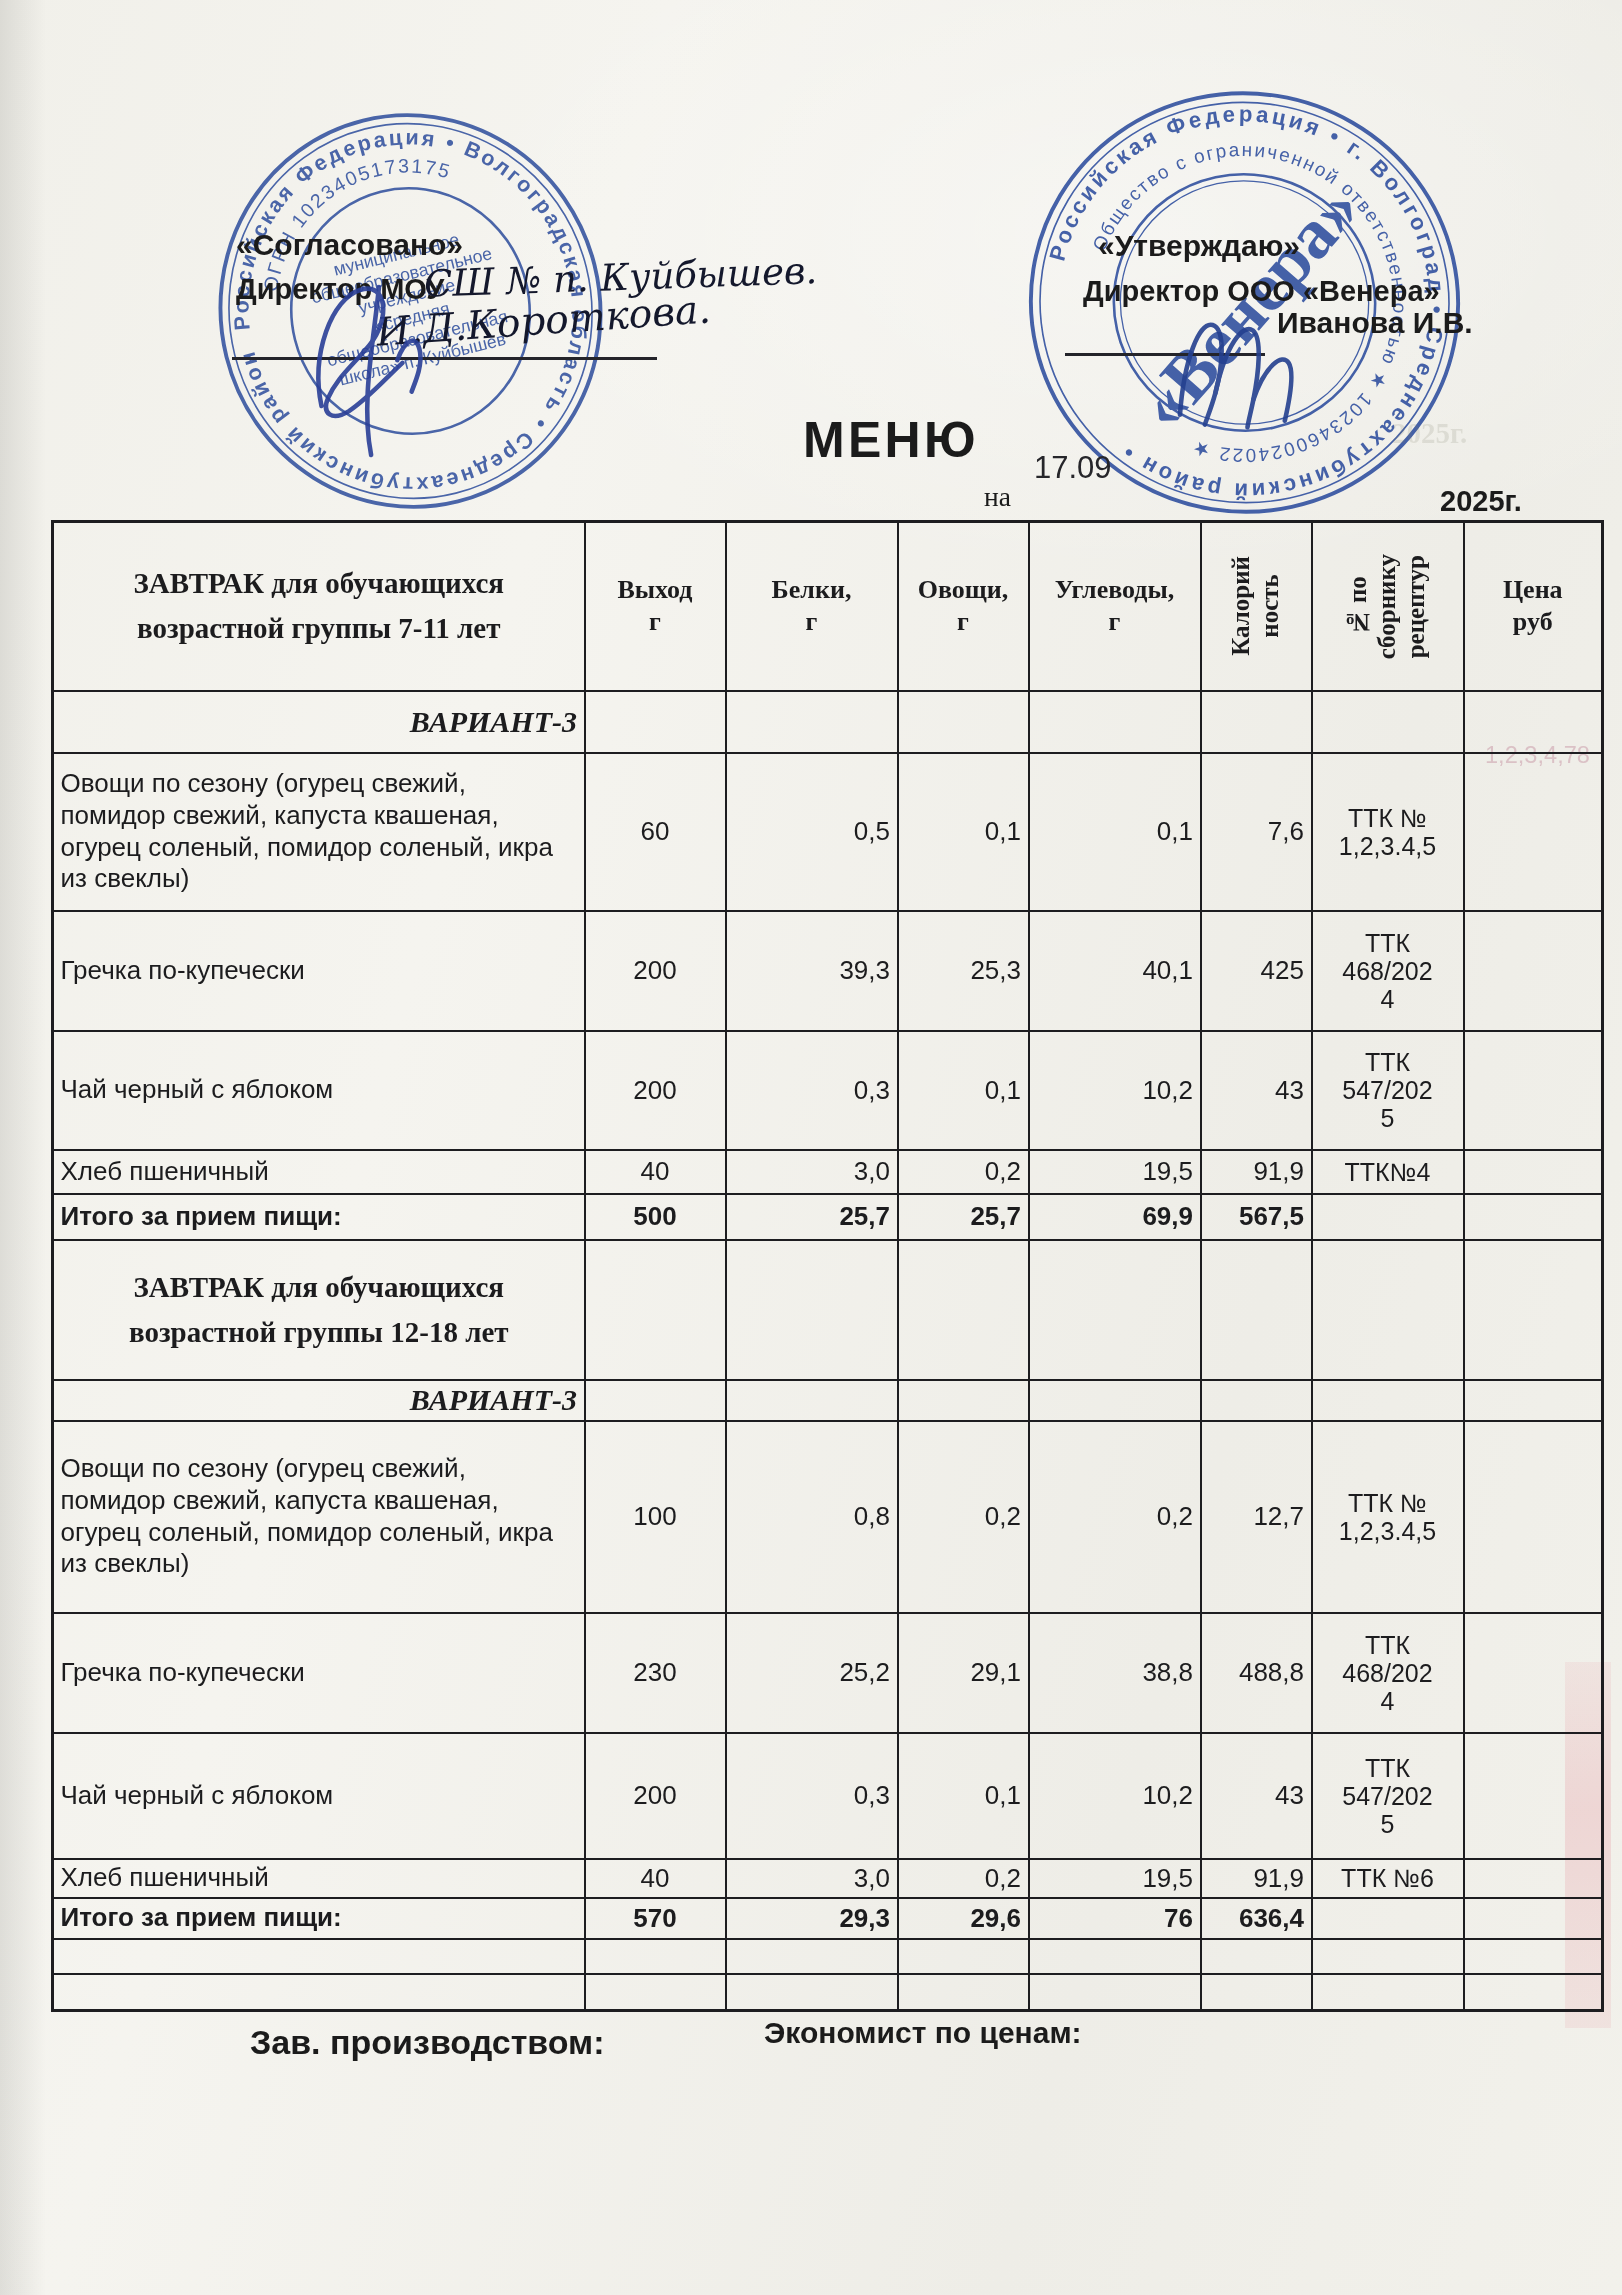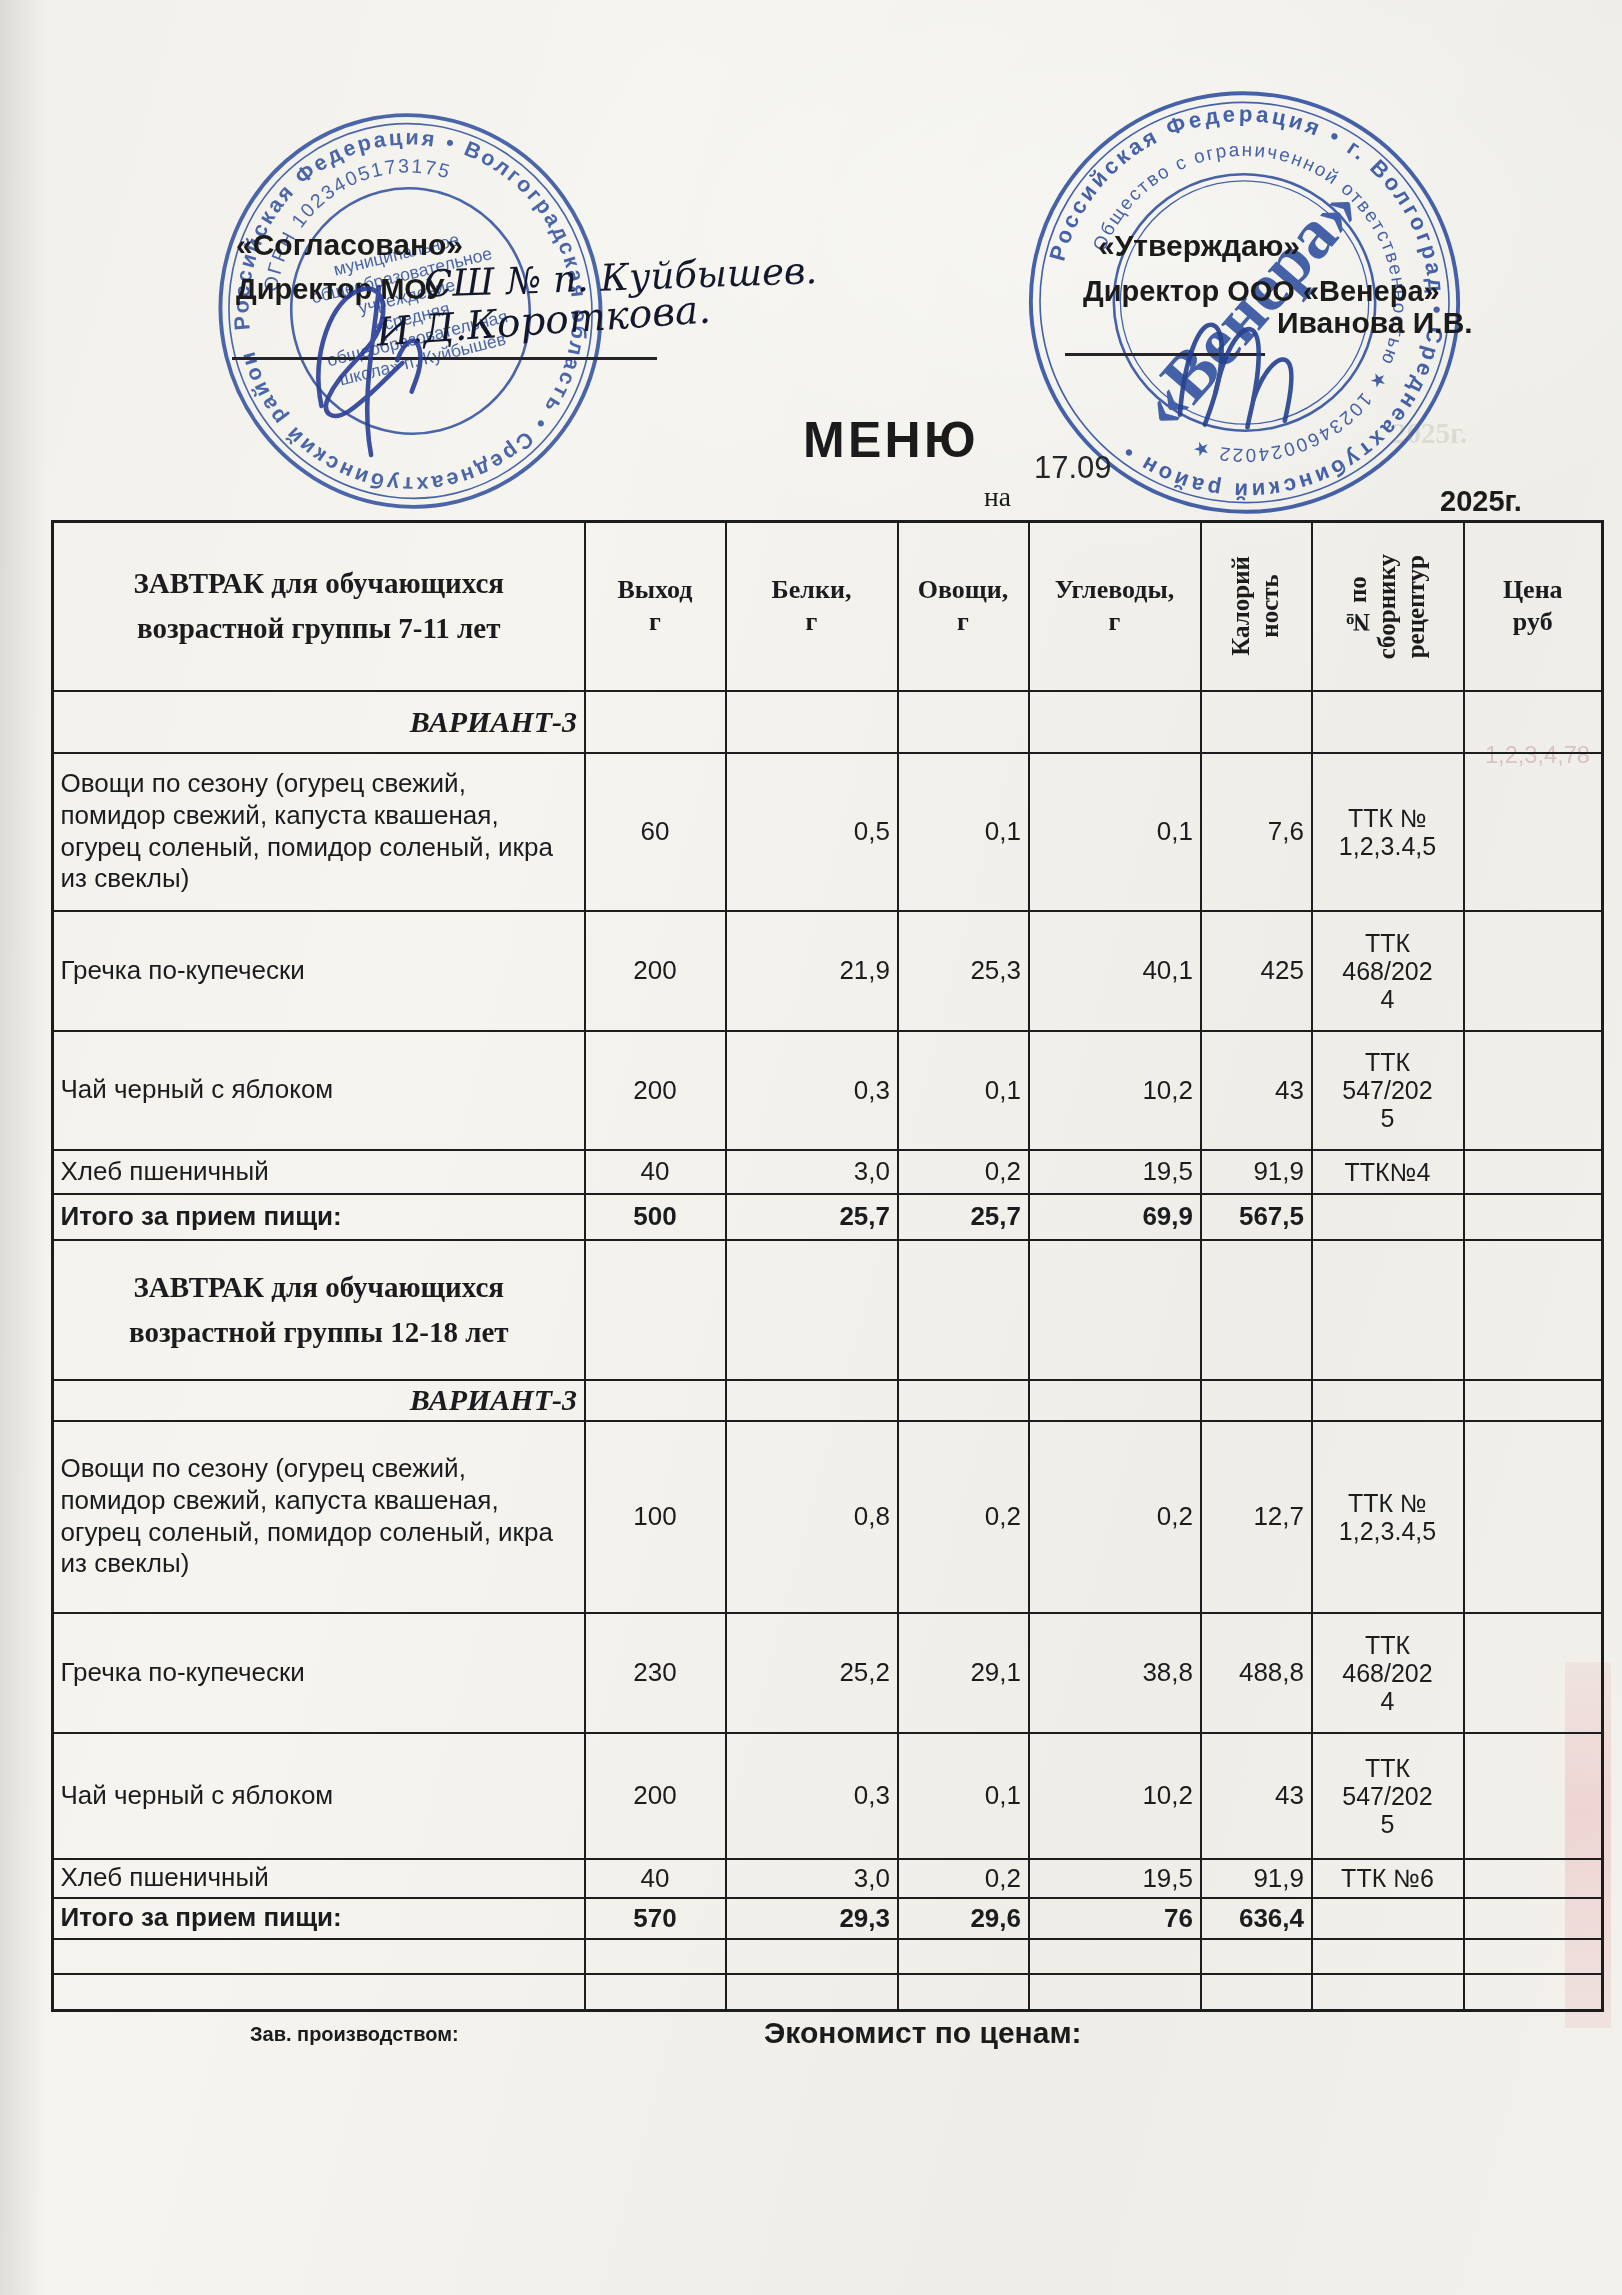--- a/index.html
+++ b/index.html
@@ -198,21 +198,21 @@
       <td class="num">0,1</td>
       <td class="num">7,6</td>
       <td class="rec">ТТК №
 1,2,3.4,5</td>
       <td class="price"></td>
     </tr>
 
     <tr style="height:120px">
       <td class="name">Гречка по-купечески</td>
       <td class="out">200</td>
-      <td class="num">21,9</td>
+      <td class="num">39,3</td>
       <td class="num">25,3</td>
       <td class="num">40,1</td>
       <td class="num">425</td>
       <td class="rec">ТТК
 468/202
 4</td>
       <td class="price"></td>
     </tr>
 
     <tr style="height:119px">
@@ -349,16 +349,16 @@
           <td></td>
           <td></td>
           <td></td>
           <td></td>
           <td></td>
           <td></td>
     </tr>
   </tbody>
     </table>
 
-  <div class="abs serifB" style="left:250px;top:2023px;font-size:20px;">Зав. производством:</div>
+  <div class="abs serifB" style="left:250px;top:2023px;font-size:34px;">Зав. производством:</div>
   <div class="abs serifB" style="left:764px;top:2016px;font-size:30px;">Экономист по ценам:</div>
 </div>
 
 
 </body></html>

